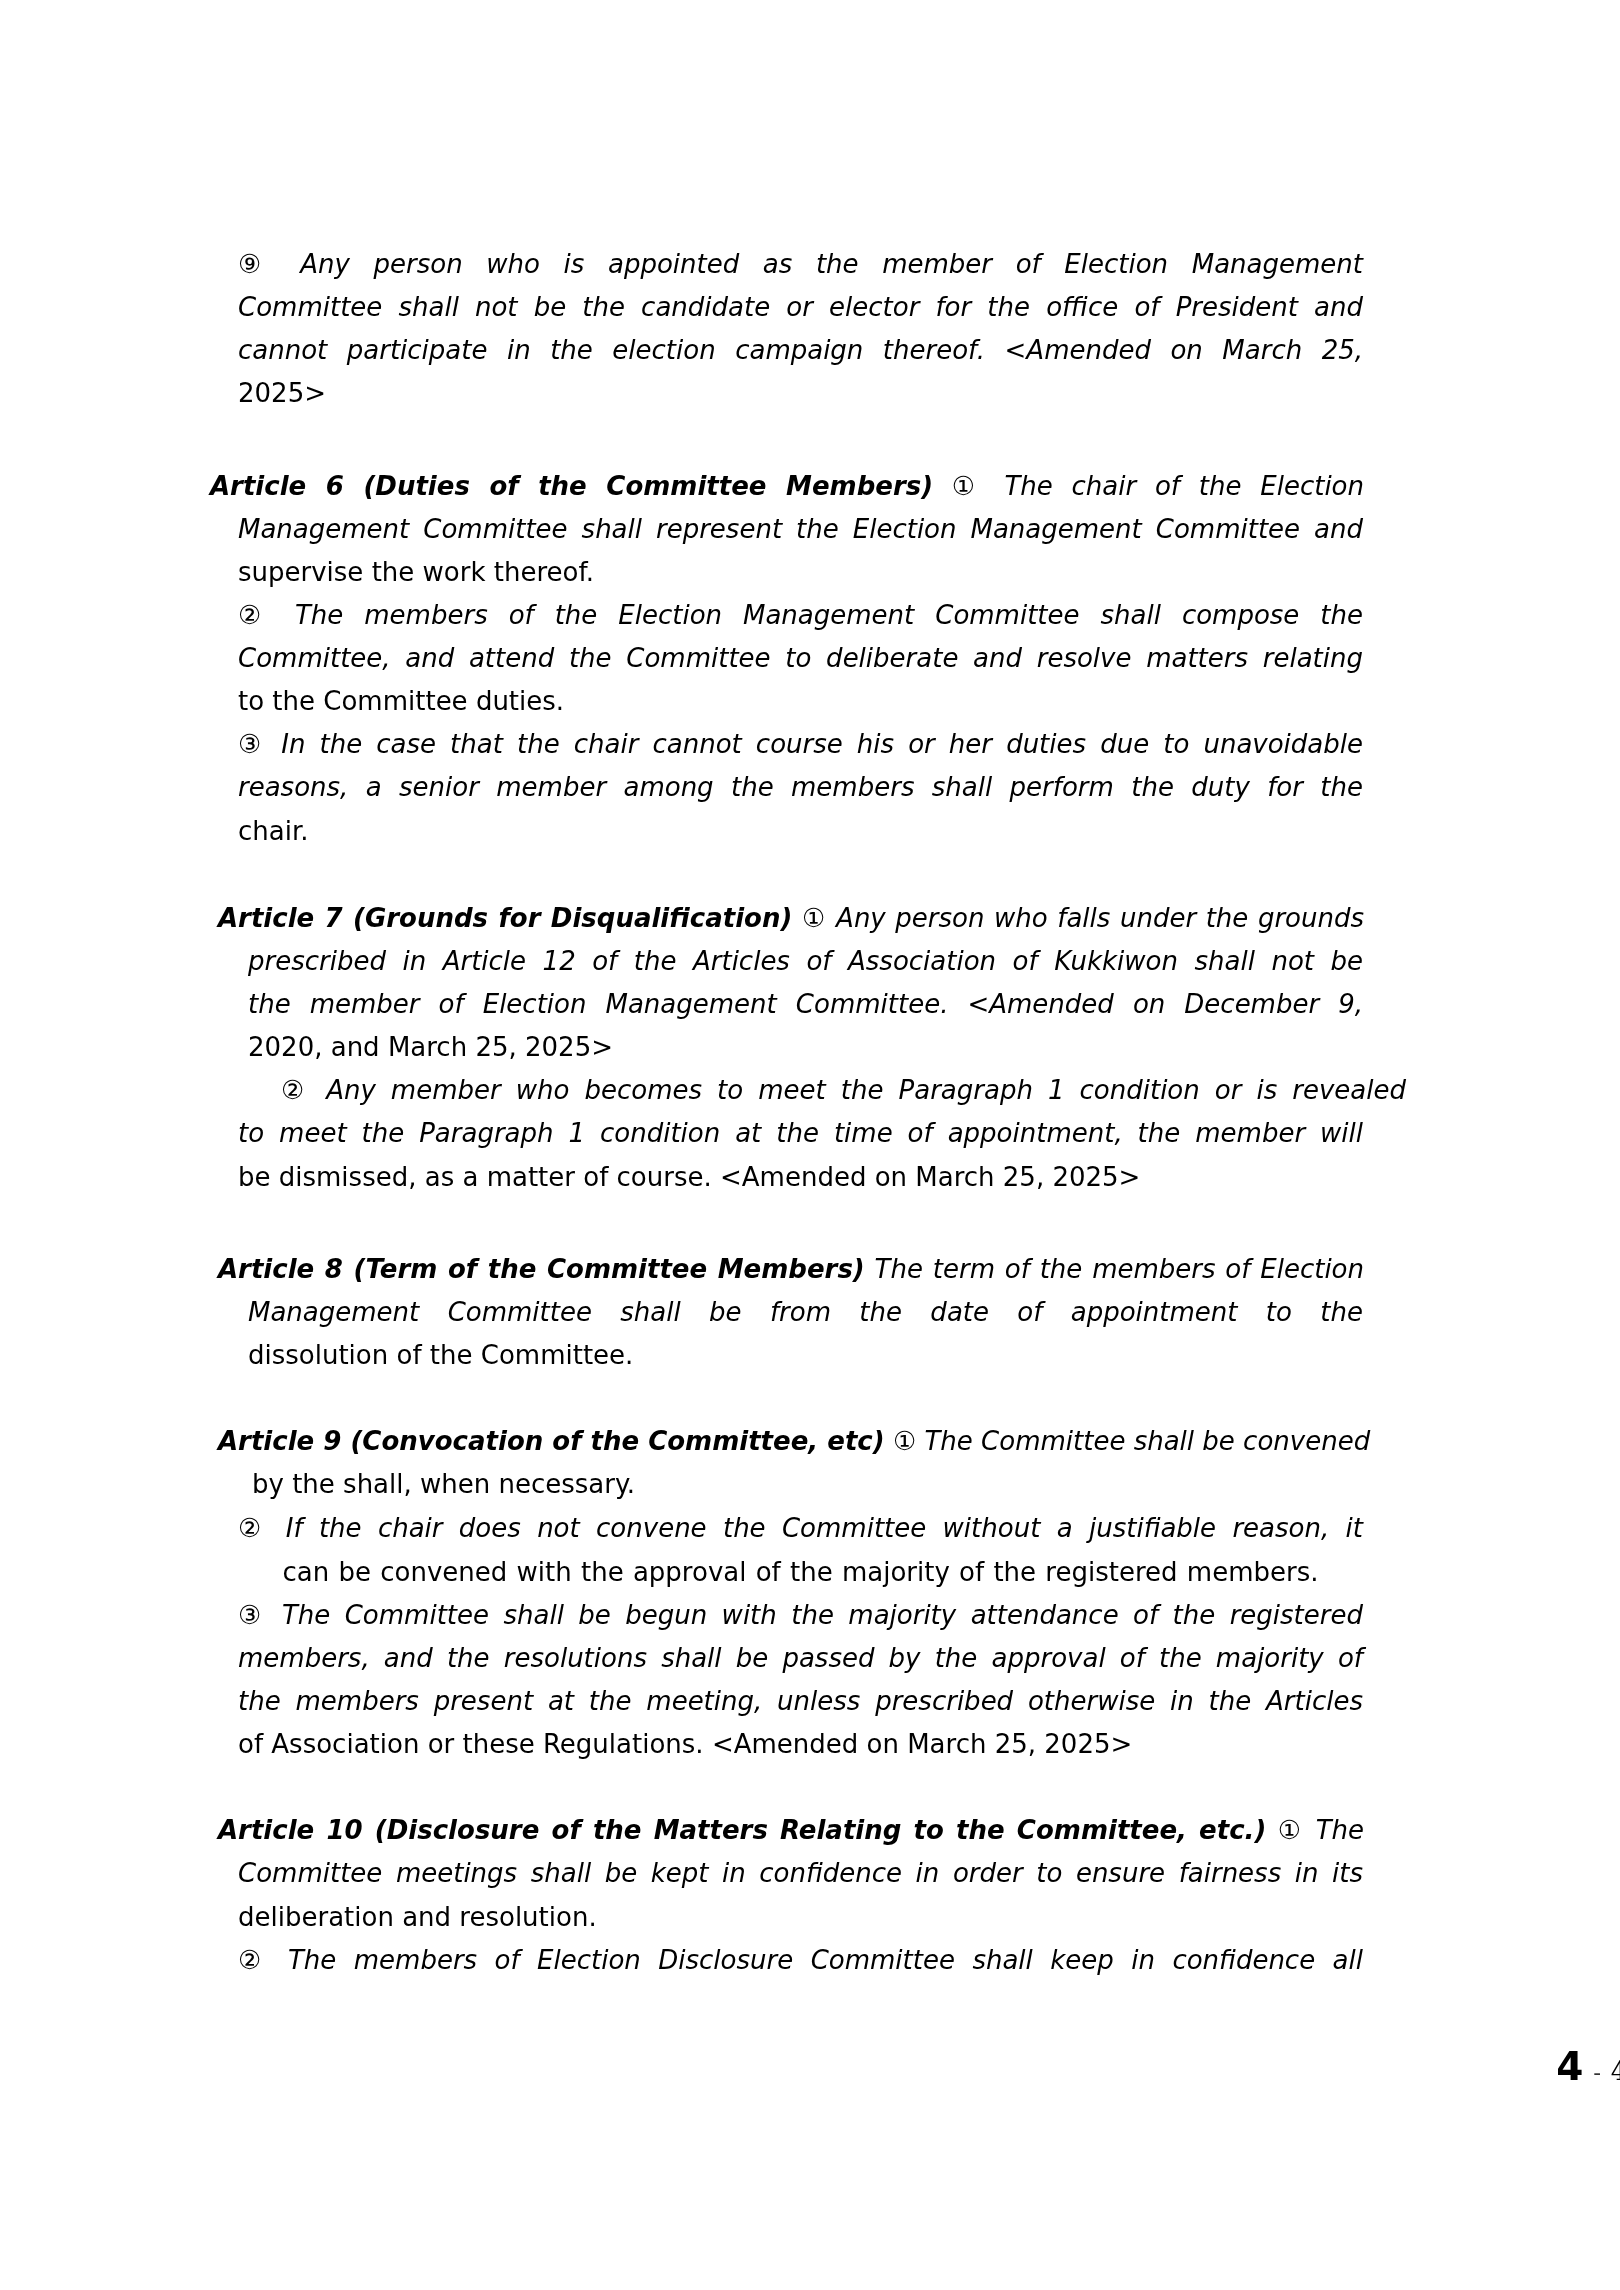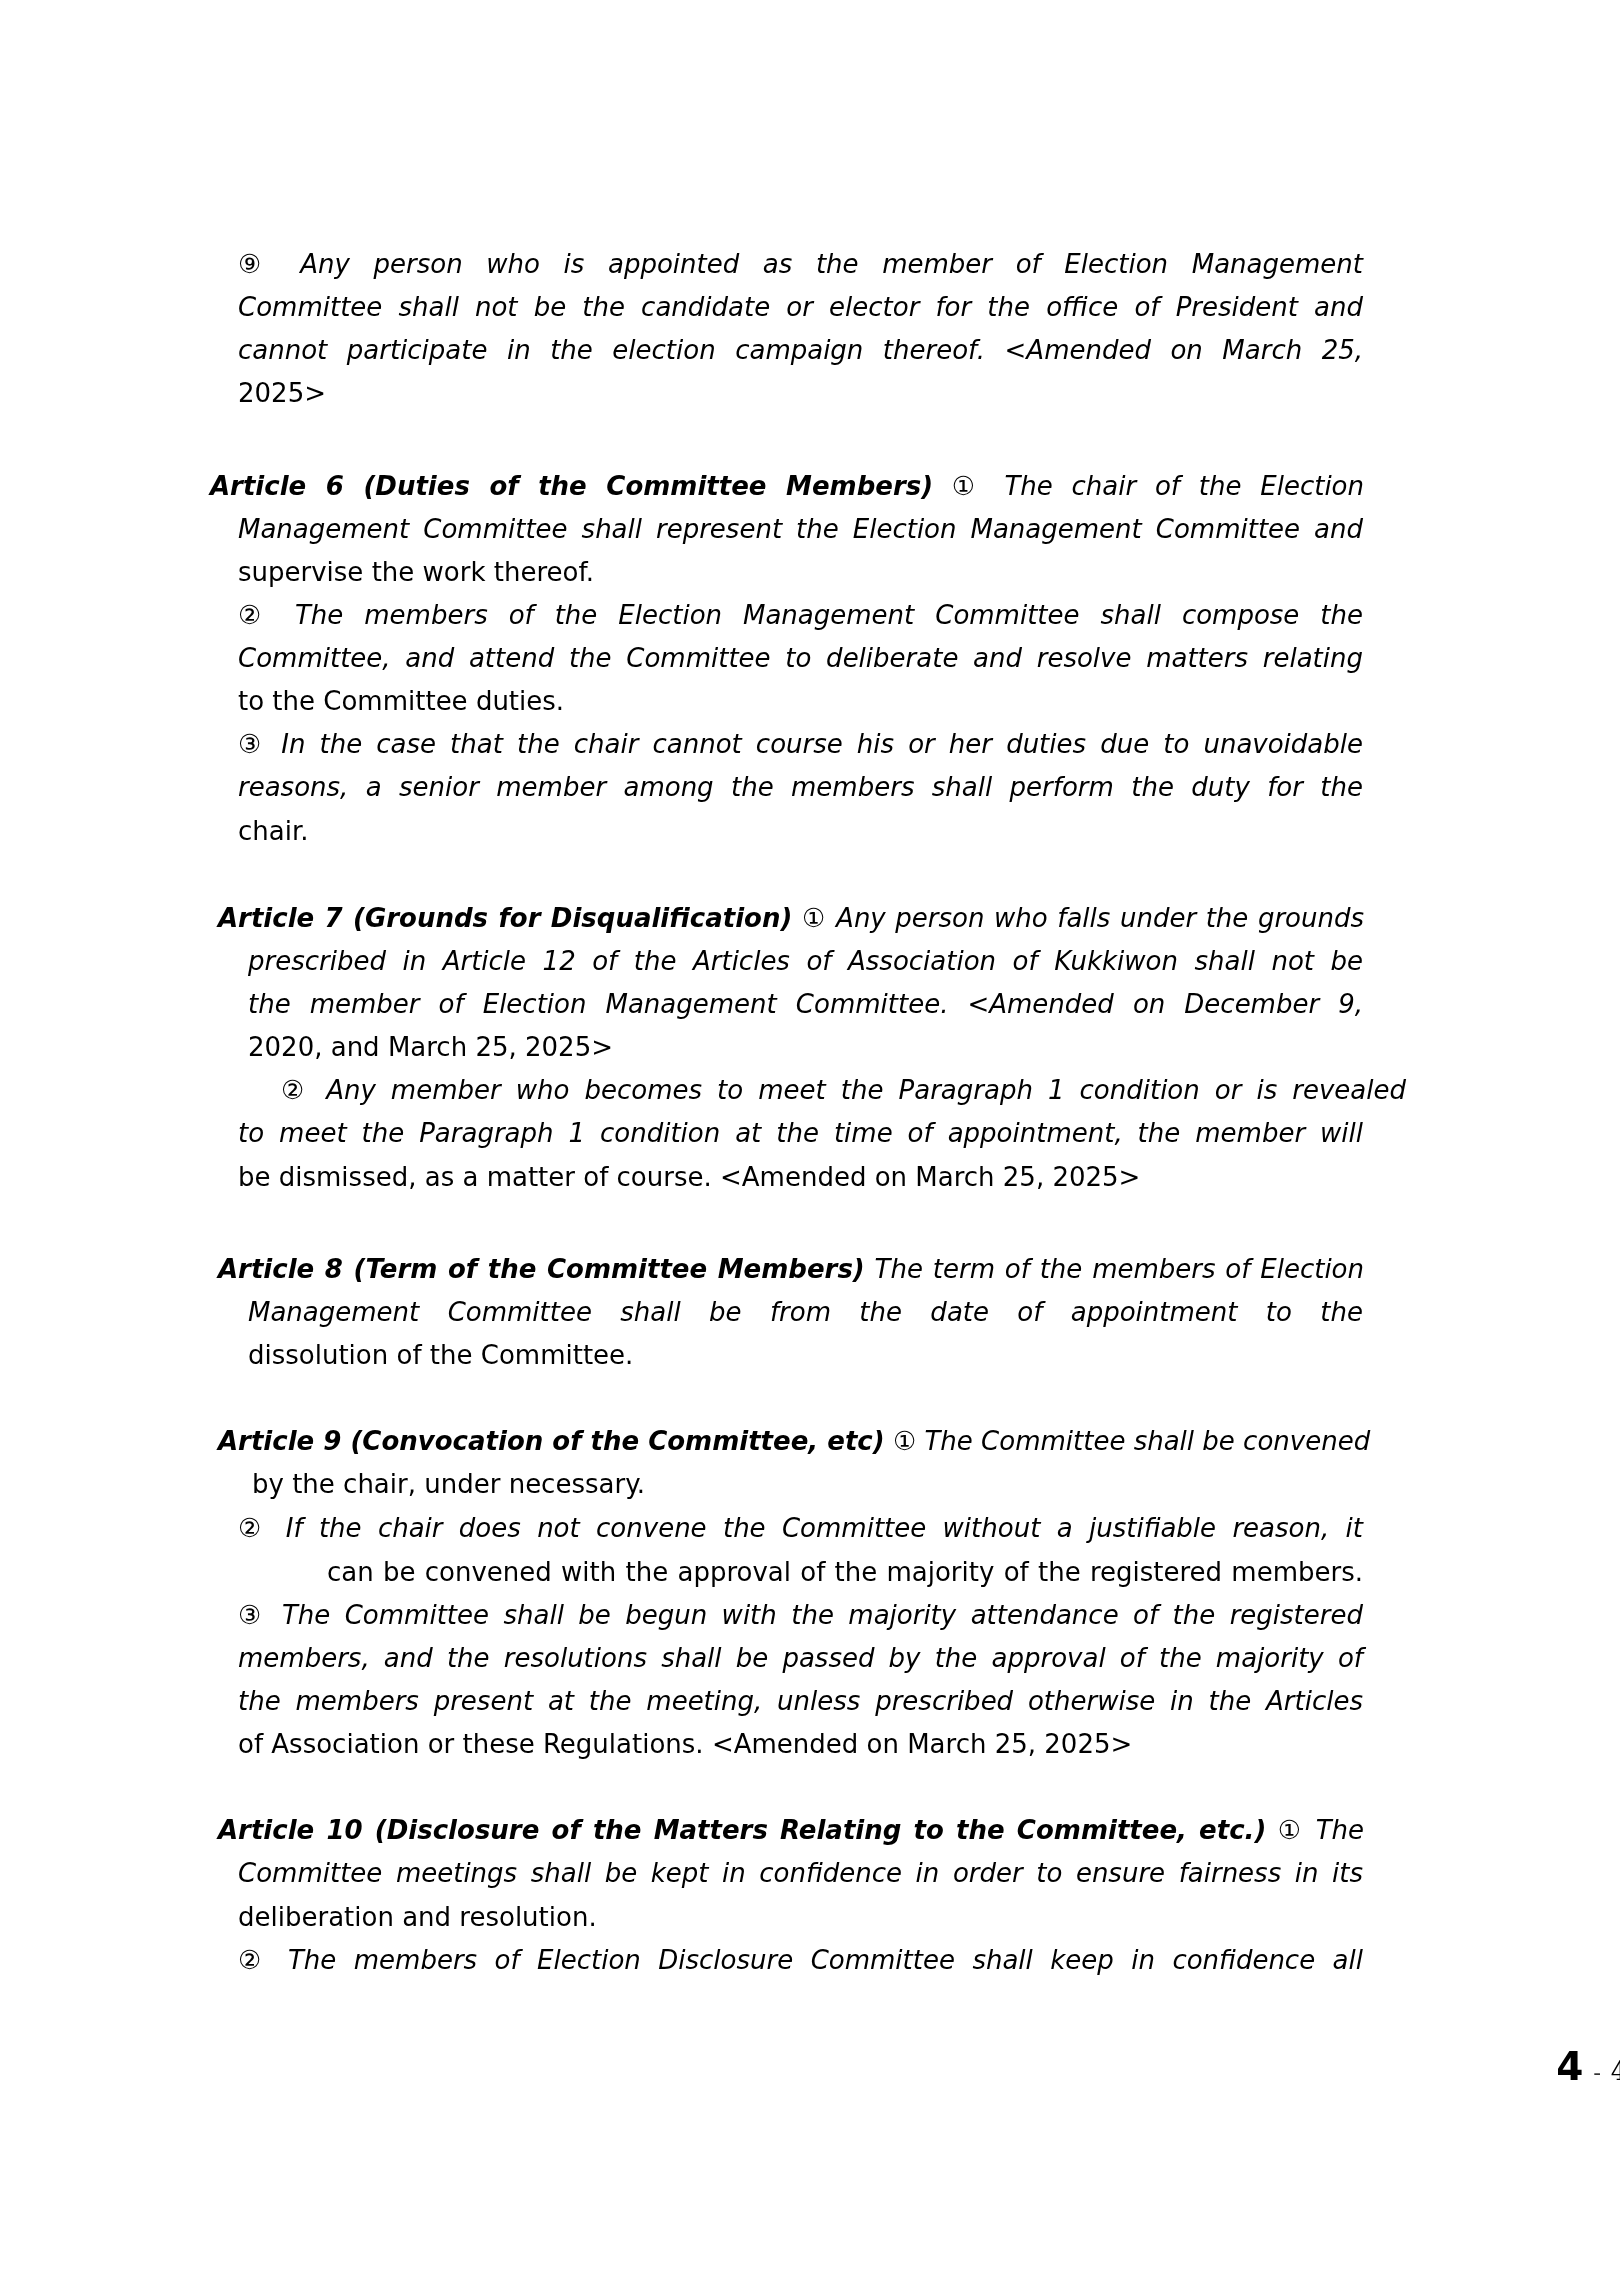--- a/index.html
+++ b/index.html
@@ -2,21 +2,21 @@
 <html><head>
 <meta charset="utf-8">
 <style>
   html, body { margin: 0; padding: 0; background: #ffffff; }
   body { width: 1620px; height: 2291px; position: relative; overflow: hidden;
          font-family: "DejaVu Sans", sans-serif; color: #000; }
   .page { position: absolute; left: 0; top: 0; width: 1620px; height: 2291px; background: #fff; }
   .line { position: absolute; height: 43px; line-height: 43px; font-size: 26px; white-space: nowrap;
           letter-spacing: 0; }
   .just { text-align: justify; text-align-last: justify; font-style: italic; }
-  .left { text-align: right; }
+  .left { text-align: center; }
   .b { font-weight: bold; }
   .pagenum { position: absolute; top: 2044px; left: 7px; width: 1620px; text-align: right;
              font-family: "DejaVu Sans", sans-serif; }
   .pagenum .big { font-size: 39px; font-weight: bold; }
   .pagenum .dash { font-size: 21.6px; color: #333; margin: 0 9.8px; }
   .pagenum .small { font-family: "DejaVu Serif", serif; font-size: 25.5px; }
 </style>
 </head>
 <body>
 
@@ -52,21 +52,21 @@
   </div>
 
   <div>
     <div class="line just" style="left:218px; top:1248px; width:1146px;"><span class="b">Article 8 (Term of the Committee Members)</span> <span>The term of the members of Election</span></div>
     <div class="line just" style="left:248px; top:1291px; width:1115px;">Management Committee shall be from the date of appointment to the</div>
     <div class="line left" style="left:248px; top:1334px;">dissolution of the Committee.</div>
   </div>
 
   <div>
     <div class="line just" style="left:218px; top:1420px; width:1146px;"><span class="b">Article 9 (Convocation of the Committee, etc)</span> <span>① The Committee shall be convened</span></div>
-    <div class="line left" style="left:252px; top:1463px;">by the chair, under necessary.</div>
+    <div class="line left" style="left:252px; top:1463px;">by the shall, when necessary.</div>
     <div class="line just" style="left:238px; top:1507px; width:1125px;">② If the chair does not convene the Committee without a justifiable reason, it</div>
     <div class="line left" style="left:238px; top:1551px; width:1125px; word-spacing:1px;">can be convened with the approval of the majority of the registered members.</div>
     <div class="line just" style="left:238px; top:1594px; width:1125px;">③ The Committee shall be begun with the majority attendance of the registered</div>
     <div class="line just" style="left:238px; top:1637px; width:1125px;">members, and the resolutions shall be passed by the approval of the majority of</div>
     <div class="line just" style="left:238px; top:1680px; width:1125px;">the members present at the meeting, unless prescribed otherwise in the Articles</div>
     <div class="line left" style="left:238px; top:1723px;">of Association or these Regulations. &lt;Amended on March 25, 2025&gt;</div>
   </div>
 
   <div>
     <div class="line just" style="left:218px; top:1809px; width:1146px;"><span class="b">Article 10 (Disclosure of the Matters Relating to the Committee, etc.)</span> <span>① The</span></div>

